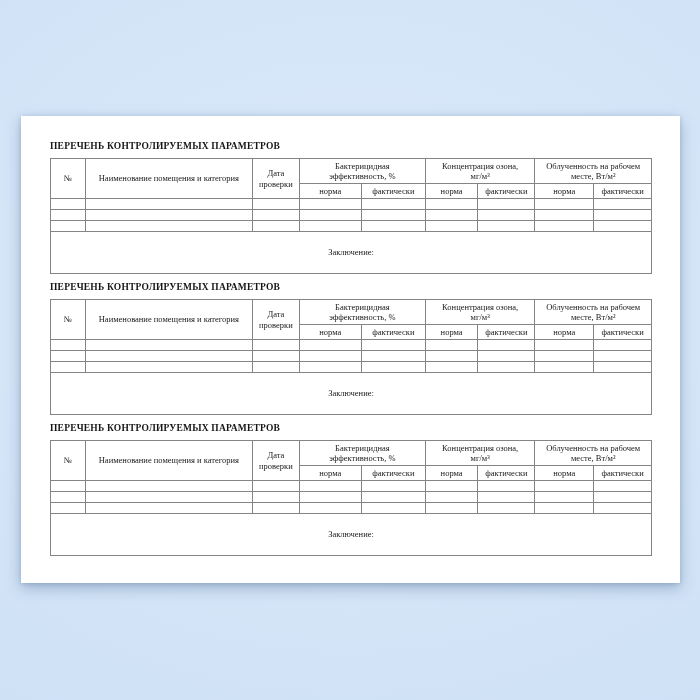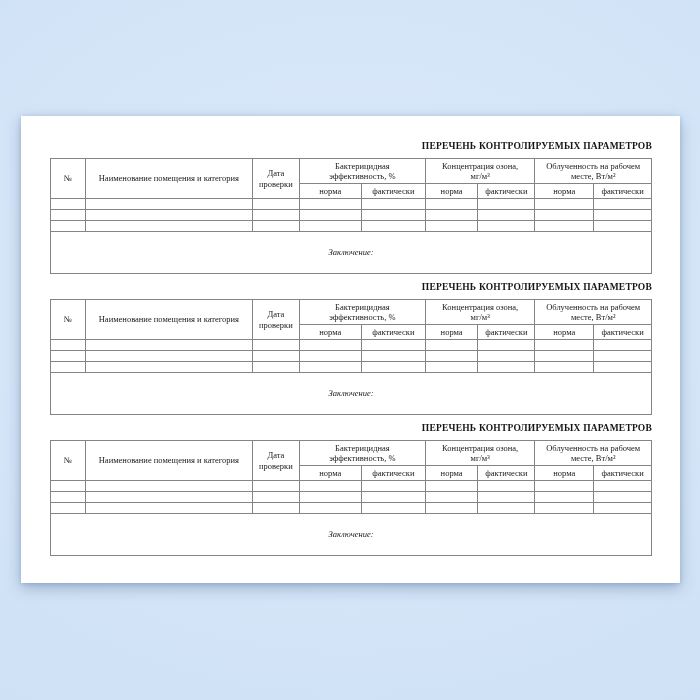--- a/index.html
+++ b/index.html
@@ -26,21 +26,21 @@
                 0 1px 4px rgba(88, 117, 156, 0.30);
     box-sizing: border-box;
     padding: 25px 28px 0 29px;
   }
   .block { margin: 0 0 8px 0; }
   .title {
     margin: 0 0 6px 0;
     font-size: 9.5px;
     line-height: 11px;
     font-weight: bold;
-    text-align: right;
+    text-align: left;
     color: #161616;
     letter-spacing: 0.2px;
   }
   table.params {
     width: 100%;
     border-collapse: collapse;
     table-layout: fixed;
   }
   table.params th, table.params td {
     border: 1px solid #848484;
@@ -58,21 +58,20 @@
   tr.group-row  { height: 25px; }
   tr.sub-row    { height: 15px; }
   tr.data-row   { height: 11px; }
   tr.concl-row  { height: 42px; }
   th.pre { white-space: pre-line; }
   td.concl {
     text-align: left;
     vertical-align: top;
     font-weight: bold;
     padding: 1px 3px;
-    font-style: italic;
   }
 </style>
 </head>
 <body>
 
 <div class="page">
 
   <section class="block">
     <h2 class="title">ПЕРЕЧЕНЬ КОНТРОЛИРУЕМЫХ ПАРАМЕТРОВ</h2>
     <table class="params">

